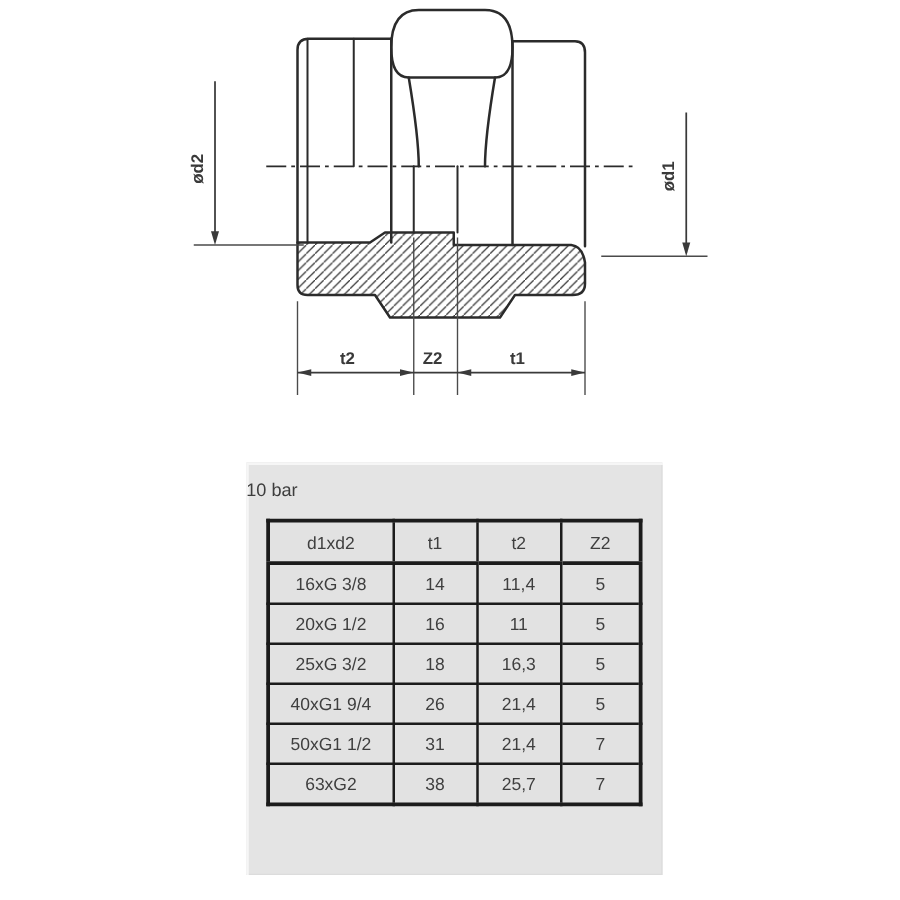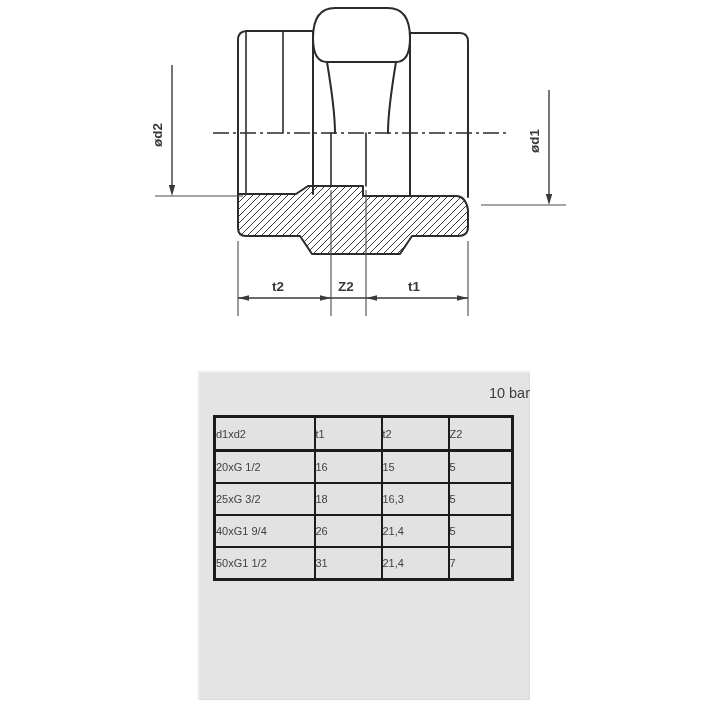--- a/index.html
+++ b/index.html
@@ -12,35 +12,35 @@
     font-family:"Liberation Sans", sans-serif;
     font-size:13.5px;font-weight:600;fill:#3a3a3a;
   }
   .panel{
     position:absolute;left:197px;top:370px;width:333px;height:330px;
     background:#e4e4e4;
     box-shadow:inset 2px 2px 0 #f6f6f6, inset -1px -1px 0 #dcdcdc;
     box-sizing:border-box;
   }
   .panel-title{
-    text-align:right;padding-top:15px;height:17px;line-height:17px;
+    text-align:left;padding-top:15px;height:17px;line-height:17px;
     font-size:14.5px;color:#3d3d3d;
   }
   table.spec{
     margin:13px auto 0 auto;width:301px;table-layout:fixed;
     border-collapse:collapse;border:3px solid #1b1b1b;
     background:#e2e2e2;
   }
   table.spec col.c0{width:100px}
   table.spec col.c1{width:67px}
   table.spec col.c2{width:67px}
   table.spec col.c3{width:64px}
   table.spec th, table.spec td{
-    border:2px solid #1b1b1b;text-align:left;vertical-align:middle;
-    font-size:11px;color:#3f3f3f;font-weight:normal;
+    border:2px solid #1b1b1b;text-align:center;vertical-align:middle;
+    font-size:14px;color:#3f3f3f;font-weight:normal;
     padding:0;
   }
   table.spec thead th{height:31px;border-bottom:3px solid #1b1b1b;}
   table.spec tbody td{height:30px;}
 </style>
 </head>
 <body>
 
 <div class="stage">
 
@@ -120,40 +120,52 @@
       <thead>
         <tr>
           <th>d1xd2</th>
           <th>t1</th>
           <th>t2</th>
           <th>Z2</th>
         </tr>
       </thead>
       <tbody>
         <tr>
+          <td>16xG 3/8</td>
+          <td>14</td>
+          <td>11,4</td>
+          <td>5</td>
+        </tr>
+        <tr>
           <td>20xG 1/2</td>
           <td>16</td>
-          <td>15</td>
+          <td>11</td>
           <td>5</td>
         </tr>
         <tr>
           <td>25xG 3/2</td>
           <td>18</td>
           <td>16,3</td>
           <td>5</td>
         </tr>
         <tr>
           <td>40xG1 9/4</td>
           <td>26</td>
           <td>21,4</td>
           <td>5</td>
         </tr>
         <tr>
           <td>50xG1 1/2</td>
           <td>31</td>
           <td>21,4</td>
           <td>7</td>
         </tr>
+        <tr>
+          <td>63xG2</td>
+          <td>38</td>
+          <td>25,7</td>
+          <td>7</td>
+        </tr>
       </tbody>
     </table>
   </div>
 
 </div>
 
 </body></html>

